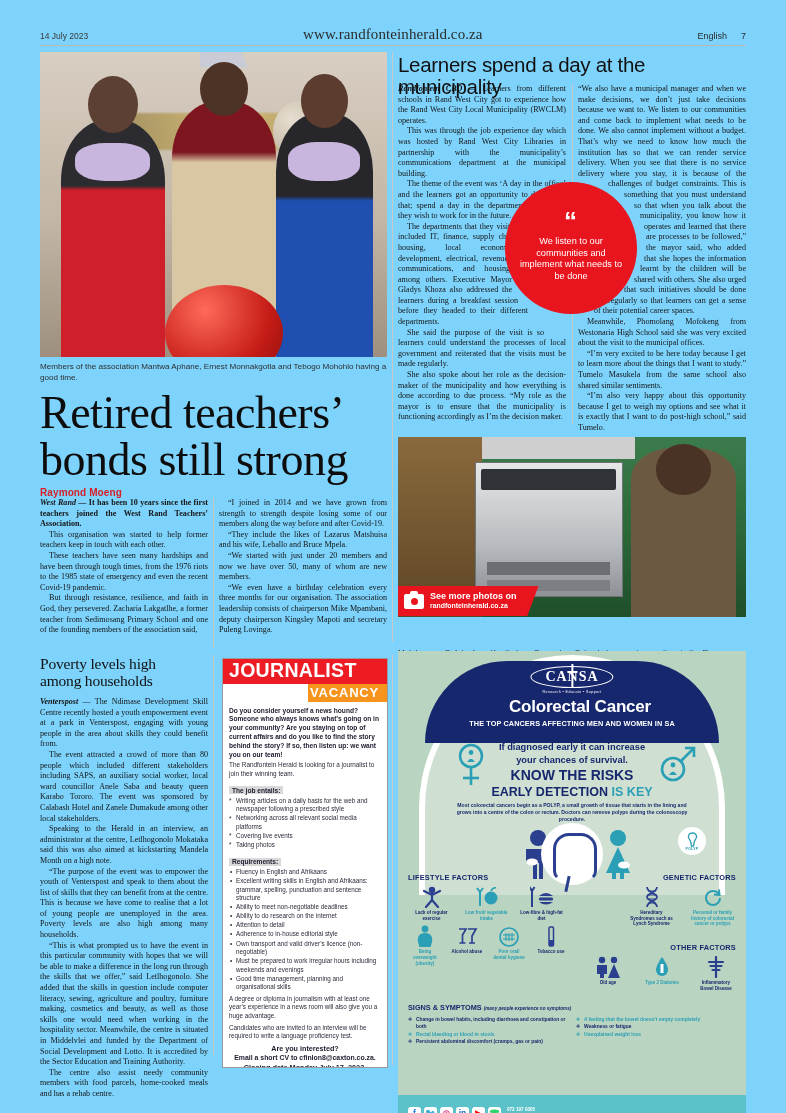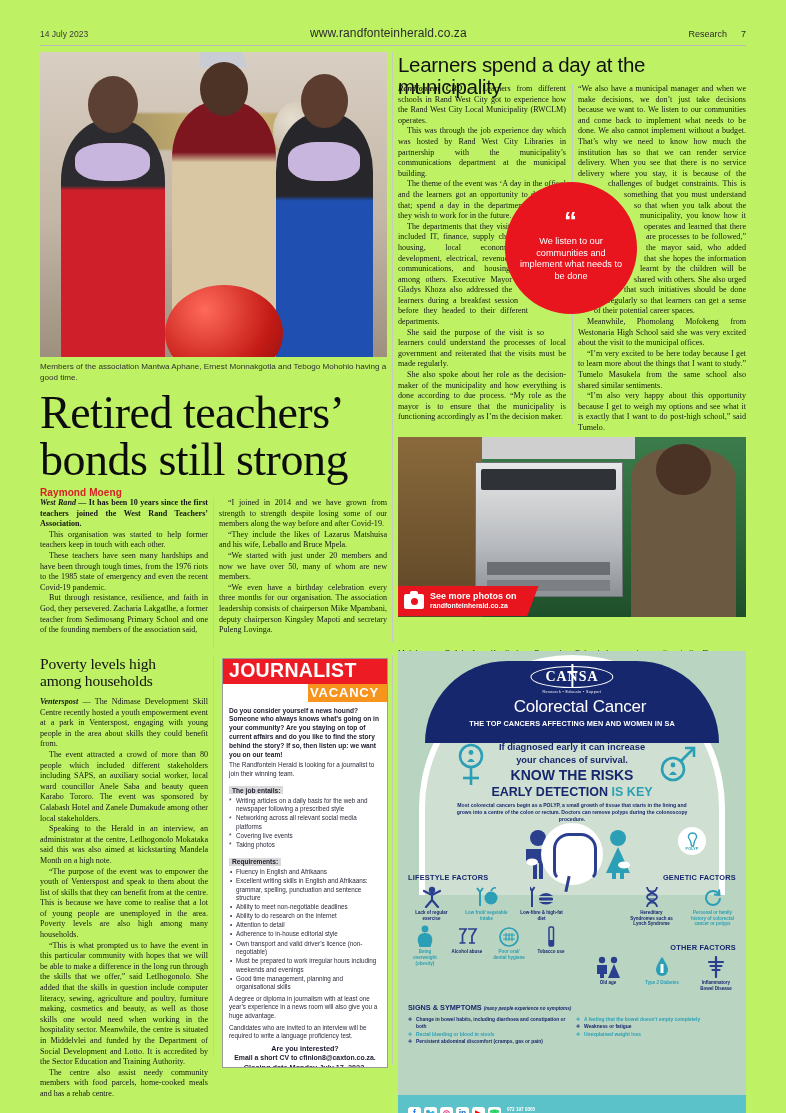--- a/index.html
+++ b/index.html
@@ -6,30 +6,30 @@
     margin: 0; padding: 0;
     background: #ffffff;
   }
   body {
     width: 786px; height: 1113px;
     font-family: "Liberation Serif", serif;
     color: #1a1a1a;
     position: relative;
     overflow: hidden;
   }
-  .page { position: relative; width: 786px; height: 1113px; background: #bef264; }
+  .page { position: relative; width: 786px; height: 1113px; background: #7dd3fc; }
 
   
   .masthead {
     position: absolute; left: 40px; top: 26px; width: 706px; height: 20px;
     display: flex; align-items: baseline; justify-content: space-between;
     font-family: "Liberation Sans", sans-serif;
     font-size: 8.5px; color: #3a3a3a;
   }
-  .masthead-url { font-size: 12px; color: #2b2b2b; letter-spacing: .1px; }
+  .masthead-url { font-size: 15px; color: #2b2b2b; letter-spacing: .1px; font-family: Liberation Serif, serif; }
   .masthead-right { display: flex; align-items: baseline; gap: 14px; }
   .masthead-section { font-size: 9px; color: #2b2b2b; }
   .masthead-pageno { font-size: 9px; color: #2b2b2b; }
   .rule-top {
     position: absolute; left: 40px; top: 45px; width: 706px;
     border-top: 0.7px solid #b9b9b9;
   }
 
   
   .photo-main {
@@ -266,21 +266,21 @@
   .cansa-logo .cross {
     position: absolute; left: 50%; top: -3px; transform: translateX(-50%);
     width: 2px; height: 24px; background: #fff;
   }
   .cansa-logo .cross::before {
     content:""; position:absolute; left:-4px; top:7px; width:10px; height:2px; background:#fff;
   }
   .cansa-logo .tag { font-size: 3.6px; margin-top: 2px; letter-spacing: .4px; }
   .cansa-title {
     position: absolute; left: 0; right: 0; top: 46px; text-align: center;
-    color: #fff; font-size: 17px; font-weight: normal; letter-spacing: -0.2px; padding-left: 16px;
+    color: #fff; font-size: 17px; font-weight: bold; letter-spacing: -0.2px; padding-left: 16px;
   }
   .cansa-sub {
     position: absolute; left: 0; right: 0; top: 68px; text-align: center;
     color: #fff; font-size: 7.3px; font-weight: bold; letter-spacing: .1px;
   }
   .cansa-diag {
     position: absolute; left: 0; right: 0; top: 90px; text-align: center;
     color: #17276d; font-size: 9.3px; font-weight: bold; line-height: 1.35;
   }
   .cansa-diag .know { font-size: 14px; }
@@ -366,21 +366,21 @@
 </style>
 </head>
 <body>
 
 <div class="page">
 
   <div class="masthead">
     <span>14 July 2023</span>
     <span class="masthead-url">www.randfonteinherald.co.za</span>
     <span class="masthead-right">
-      <span class="masthead-section">Research</span>
+      <span class="masthead-section">English</span>
       <span class="masthead-pageno">7</span>
     </span>
   </div>
   <div class="rule-top"></div>
 
   <div class="photo-main">
     <div class="wall"></div>
     <div class="letters"></div>
     <div class="balloon-gold"></div>
     <div class="person p1">

